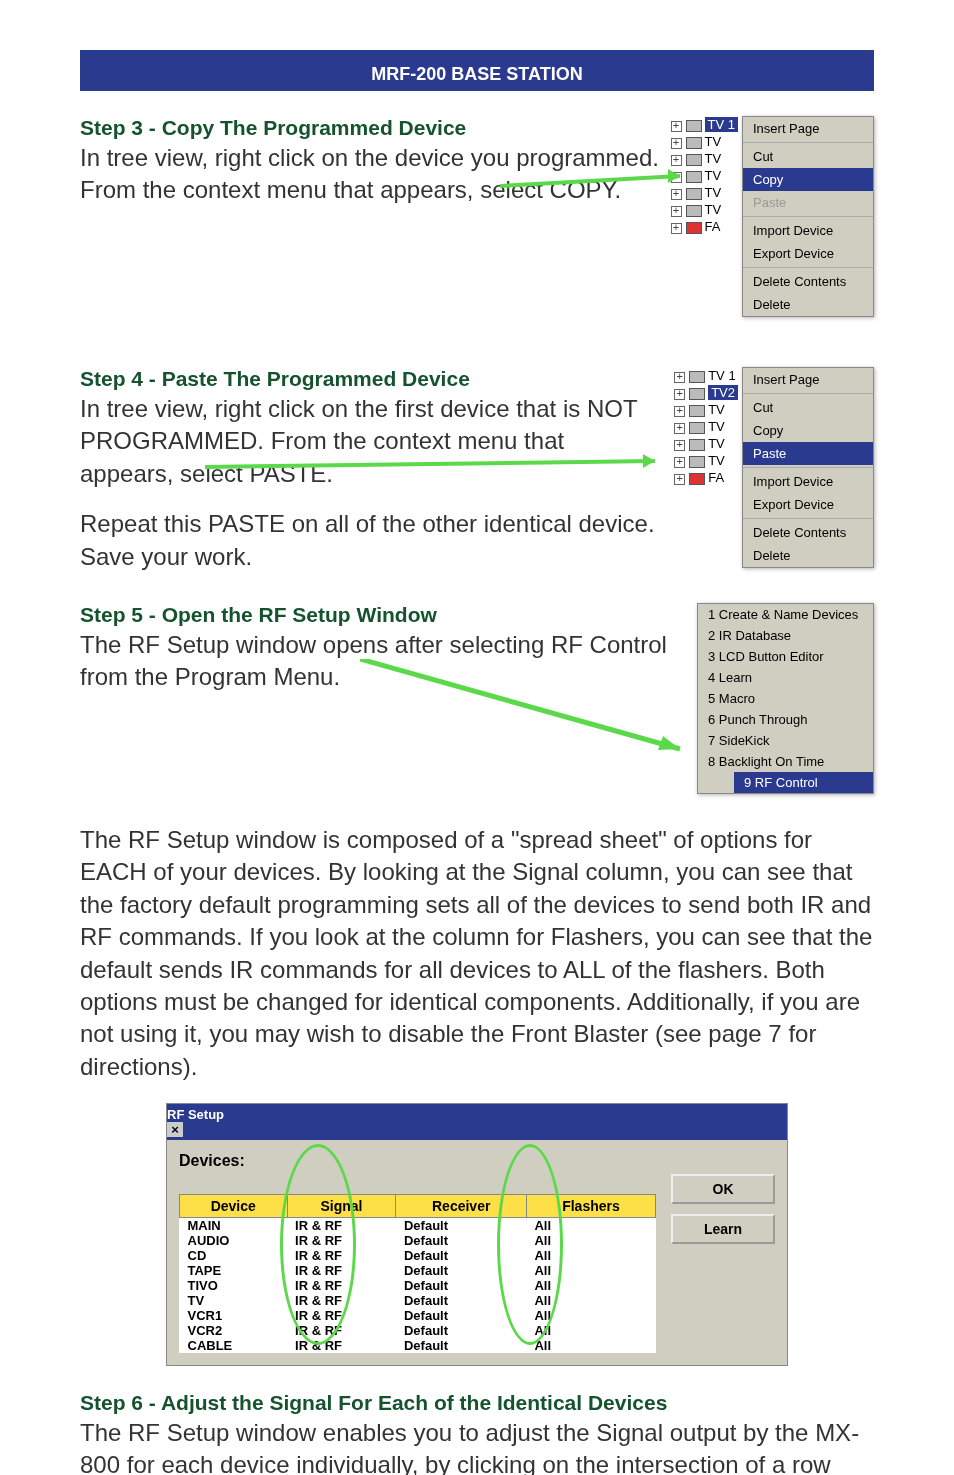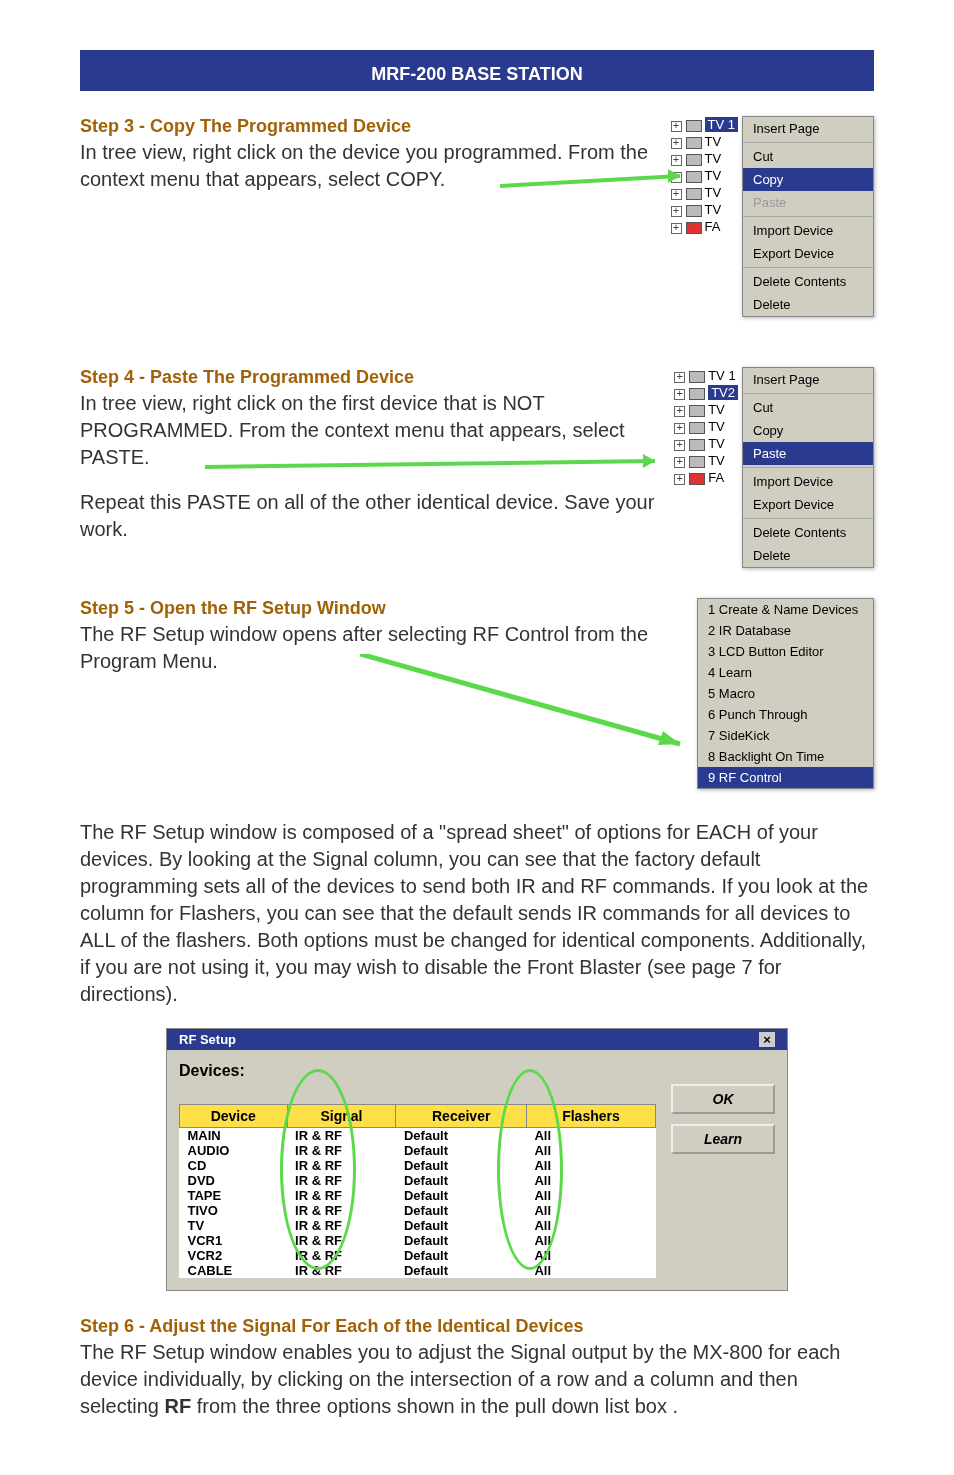--- a/index.html
+++ b/index.html
@@ -19,27 +19,27 @@
     padding: 6px 0;
     font-size: 18px;
     font-variant: small-caps;
     border-top: 8px solid #2a3a8f;
   }
   .step-section {
     position: relative;
     margin-top: 25px;
   }
   .step-title {
-    color: #a16207;
-    font-weight: bold;
-    font-size: 18px;
+    color: #14532d;
+    font-weight: bold;
+    font-size: 21px;
     margin: 0 0 2px 0;
   }
   .body-text {
-    font-size: 20px;
+    font-size: 24px;
     color: #333;
     line-height: 1.35;
     margin: 0;
   }
   .para {
     margin-top: 18px;
   }
   .float-right {
     float: right;
     margin-left: 10px;
@@ -112,38 +112,40 @@
     width: 175px;
     font-size: 13px;
     box-shadow: 1px 1px 4px rgba(0,0,0,0.3);
   }
   .program-menu .item {
     padding: 3px 10px;
   }
   .program-menu .item.highlight {
     background: #2a3a8f;
     color: #fff;
+    margin-left: 36px;
   }
   
   .rf-setup {
     width: 620px;
     margin: 20px auto 0 auto;
     border: 1px solid #888;
     background: #d0cec0;
     position: relative;
     font-size: 14px;
   }
   .rf-title {
     background: #2a3a8f;
     color: #fff;
     font-weight: bold;
-    padding: 3px 12px;
+    padding: 3px 0;
     font-size: 13px;
     display: flex;
     justify-content: space-between;
+    flex-direction: column;
   }
   .rf-close {
     background: #ccc;
     color: #000;
     width: 16px;
     text-align: center;
     font-weight: bold;
   }
   .rf-body {
     padding: 12px;
@@ -166,21 +168,20 @@
   table.rf-grid td {
     padding: 0 8px;
     font-size: 13px;
     font-weight: bold;
   }
   .rf-buttons {
     display: flex;
     flex-direction: column;
     gap: 10px;
     padding-top: 22px;
-    font-style: italic;
   }
   .rf-btn {
     background: #d0cec0;
     border: 2px outset #eee;
     width: 100px;
     text-align: center;
     padding: 5px 0;
     font-size: 14px;
     font-weight: bold;
   }
@@ -322,26 +323,20 @@
                 <td>Default</td>
                 <td>All</td>
               </tr>
               <tr>
                 <td>CD</td>
                 <td>IR &amp; RF</td>
                 <td>Default</td>
                 <td>All</td>
               </tr>
               <tr>
-                <td>DVD</td>
-                <td>IR &amp; RF</td>
-                <td>Default</td>
-                <td>All</td>
-              </tr>
-              <tr>
                 <td>TAPE</td>
                 <td>IR &amp; RF</td>
                 <td>Default</td>
                 <td>All</td>
               </tr>
               <tr>
                 <td>TIVO</td>
                 <td>IR &amp; RF</td>
                 <td>Default</td>
                 <td>All</td>

